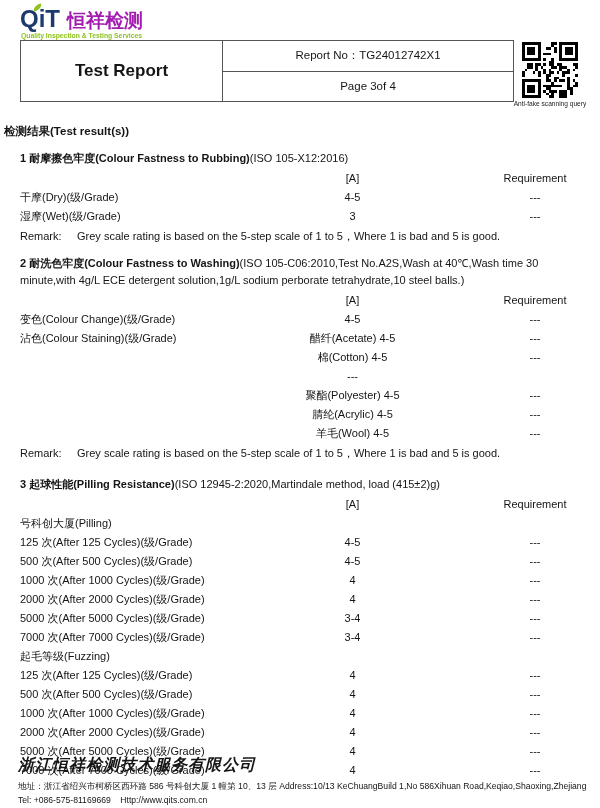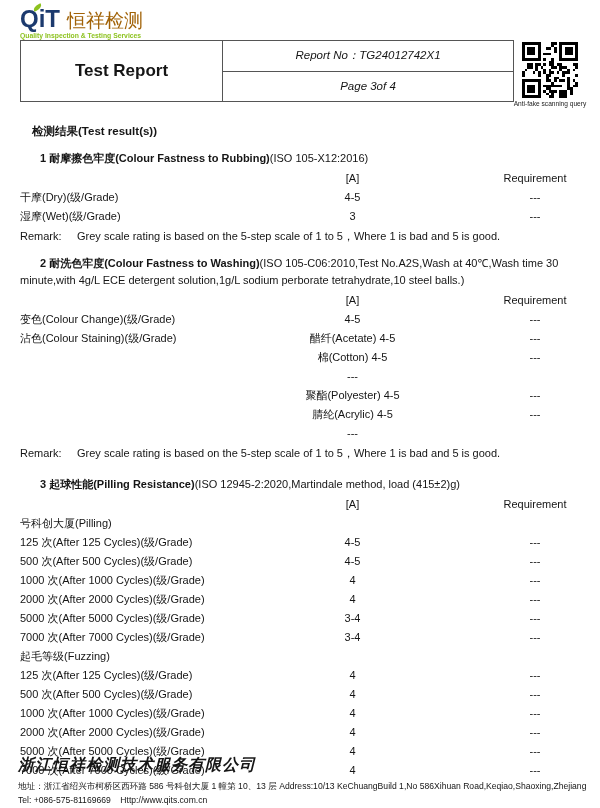--- a/index.html
+++ b/index.html
@@ -1,43 +1,43 @@
 <!DOCTYPE html>
 <html><head>
 <meta charset="utf-8">
 <style>
   html,body{margin:0;padding:0;}
   body{
     width:600px;height:808px;position:relative;background:#ffffff;
     font-family:"Liberation Sans", sans-serif;color:#151515;overflow:hidden;
   }
   
-  .logo{position:absolute;left:20px;top:7px;}
+  .logo{position:absolute;left:20px;top:7px;text-align:center;}
   .logo-line{display:flex;align-items:baseline;gap:7px;}
   .logo-qit{font-size:24px;font-weight:bold;color:#1c3a6e;letter-spacing:0px;position:relative;line-height:24px;}
   .logo-leaf{position:absolute;top:-2px;left:13px;width:9px;height:5px;background:#8dc21f;border-radius:80% 0 80% 0;transform:rotate(-25deg);}
-  .logo-cn{font-size:19px;font-weight:normal;color:#a16207;line-height:20px;}
+  .logo-cn{font-size:19px;font-weight:bold;color:#a21caf;line-height:20px;}
   .logo-tagline{font-size:6.8px;color:#8dc21f;font-weight:bold;margin-top:1px;}
   
   .header-table{position:absolute;left:20px;top:40px;width:494px;height:62px;border:1.5px solid #555;display:flex;box-sizing:border-box;}
   .ht-left{width:202px;border-right:1.5px solid #555;display:flex;align-items:center;justify-content:center;font-weight:bold;font-size:17px;box-sizing:border-box;}
   .ht-right{flex:1;display:flex;flex-direction:column;}
-  .ht-row{flex:1;display:flex;align-items:center;justify-content:center;font-size:11.5px;box-sizing:border-box;font-style:italic;}
+  .ht-row{flex:1;display:flex;align-items:center;justify-content:center;font-size:11.5px;box-sizing:border-box;}
   .ht-row.first{border-bottom:1.5px solid #555;}
   
   .qr-wrap{position:absolute;left:522px;top:42px;width:57px;}
   .qr-box{width:56px;height:56px;}
   .qr-box svg{width:100%;height:100%;display:block;}
   .qr-caption{font-size:6.6px;color:#222;margin-top:2px;white-space:nowrap;text-align:center;width:110px;margin-left:-27px;}
   
   .main{position:absolute;left:0;top:121px;width:600px;}
-  .results-heading{margin:0 0 2px 32px;font-size:11.5px;font-weight:bold;line-height:20px;}
+  .results-heading{margin:0 0 2px 4px;font-size:11.5px;font-weight:bold;line-height:20px;}
   .section{margin-top:0;}
   .section-title{margin:9px 30px 2px 20px;font-size:11px;line-height:17px;}
-  .section-title .tb{font-weight:bold;margin-left:20px;}
+  .section-title .tb{font-weight:bold;}
   .grid-row{display:grid;grid-template-columns:215px 235px 130px;margin-left:20px;font-size:11px;line-height:19px;}
   .grid-row .lbl{text-align:left;white-space:nowrap;}
   .grid-row .val{text-align:center;}
   .grid-row .req{text-align:center;}
   .cols-header .val,.cols-header .req{font-weight:normal;}
   .sub-heading{margin-left:20px;font-size:11px;line-height:19px;}
   .remark{display:flex;margin-left:20px;font-size:11px;line-height:20px;}
   .remark .rl{width:57px;flex:none;}
   
   .footer{position:absolute;left:18px;top:755px;width:566px;}
@@ -248,20 +248,21 @@
       <span class="val">聚酯(Polyester) 4-5</span>
       <span class="req">---</span>
     </div>
     <div class="grid-row">
       <span class="lbl"></span>
       <span class="val">腈纶(Acrylic) 4-5</span>
       <span class="req">---</span>
     </div>
     <div class="grid-row">
       <span class="lbl"></span>
+      <span class="val">羊毛(Wool) 4-5</span>
       <span class="req">---</span>
     </div>
     <div class="remark">
       <span class="rl">Remark:</span>
       <span>Grey scale rating is based on the 5-step scale of 1 to 5，Where 1 is bad and 5 is good.</span>
     </div>
   </div>
 
   <div class="section">
     <div class="section-title" style="margin-top:13px;"><span class="tb">3 起球性能(Pilling Resistance)</span><span>(ISO 12945-2:2020,Martindale method, load (415±2)g)</span></div>

